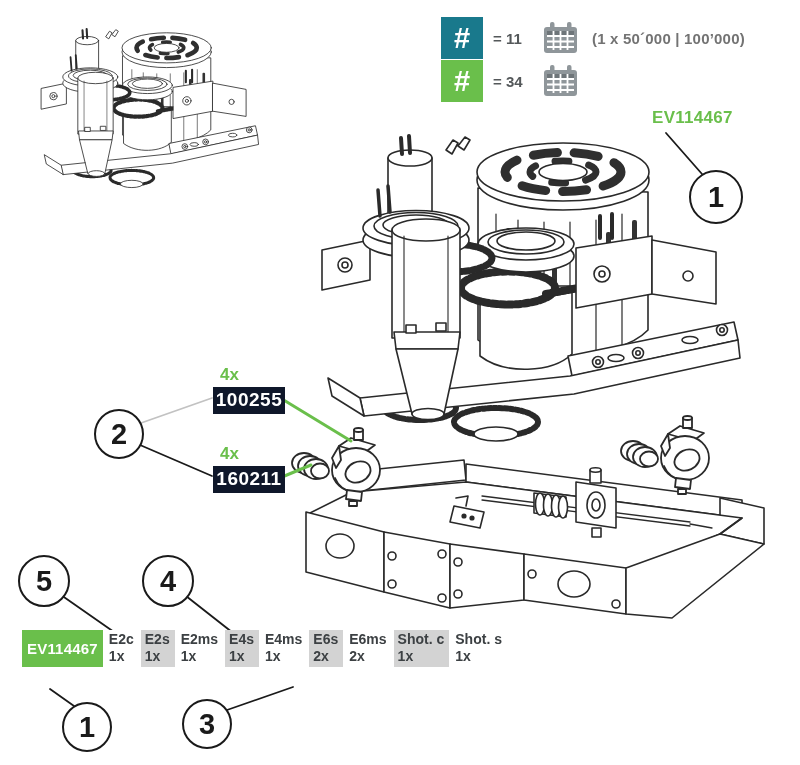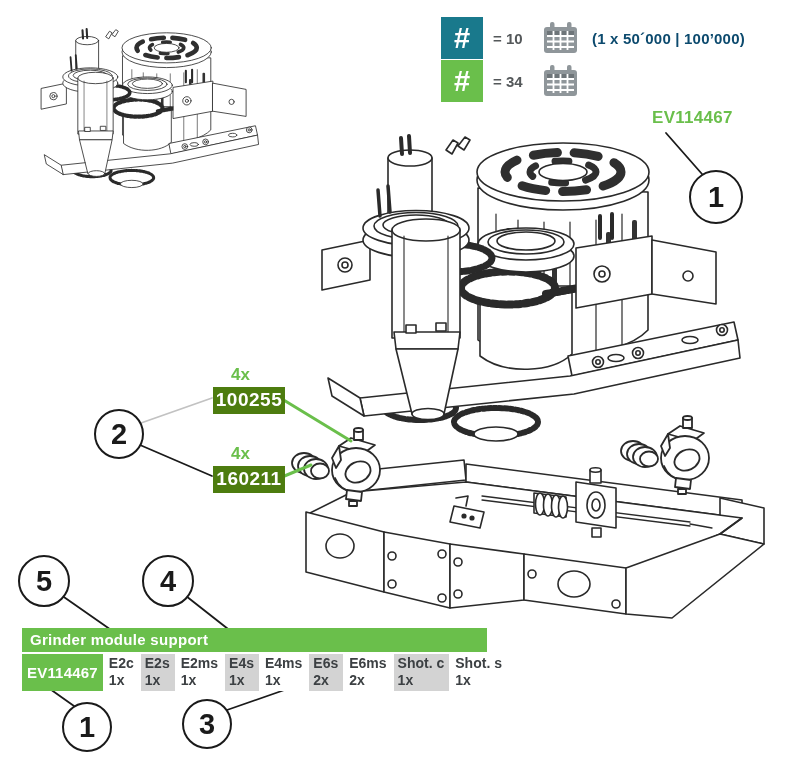--- a/index.html
+++ b/index.html
@@ -8,29 +8,29 @@
   svg{display:block;}
   .abs{position:absolute;}
   
   .legend-row{position:absolute;left:441px;display:flex;align-items:center;height:42px;}
   .hash-sq{width:42px;height:42px;display:flex;align-items:center;justify-content:center;
            color:#fff;font-size:29px;font-weight:bold;}
   .hash-sq.teal{background:#19798c;}
   .hash-sq.green{background:#6abf4b;}
   .eq-txt{margin-left:10px;width:44px;font-size:15px;font-weight:bold;color:#54585a;}
   .cal{margin-left:6px;}
-  .cyc-txt{margin-left:13px;font-size:15px;font-weight:bold;color:#0c4a6e;letter-spacing:.2px;}
+  .cyc-txt{margin-left:13px;font-size:15px;font-weight:bold;color:#737373;letter-spacing:.2px;}
   
   .callout{position:absolute;background:#fff;border:2.5px solid #1a1a1a;border-radius:50%;
            display:flex;align-items:center;justify-content:center;
            font-size:29px;font-weight:bold;color:#1a1a1a;box-sizing:border-box;}
   
   .part-group{position:absolute;width:72px;}
-  .part-qty{display:block;margin-left:18px;font-size:17px;font-weight:bold;color:#6abf4b;}
-  .part-box{margin-top:2px;background:#4d7c0f;color:#fff;font-size:19px;font-weight:bold;
+  .part-qty{display:block;margin-left:7px;font-size:17px;font-weight:bold;color:#6abf4b;}
+  .part-box{margin-top:2px;background:#0f172a;color:#fff;font-size:19px;font-weight:bold;
             text-align:center;padding:2px 0 3px 0;letter-spacing:.5px;}
   
   .ev-label{position:absolute;left:652px;top:108px;font-size:17px;font-weight:bold;color:#6abf4b;
             letter-spacing:.3px;}
   
   .gm-table{position:absolute;left:22px;top:628px;width:465px;font-weight:bold;color:#3c4043;}
   .gm-head{background:#6abf4b;color:#fff;font-size:15px;font-weight:bold;
            padding:3px 8px 4px 8px;letter-spacing:.3px;}
   .gm-row{display:flex;margin-top:2px;gap:2px;}
   .gm-key{background:#6abf4b;color:#fff;font-size:15px;display:flex;align-items:center;
@@ -214,21 +214,21 @@
       <path d="M186,596 L256,651" stroke="#1a1a1a" stroke-width="1.8"></path>
       <path d="M50,689 L74,706" stroke="#1a1a1a" stroke-width="1.8"></path>
       <path d="M293,687 L227,710" stroke="#1a1a1a" stroke-width="1.8"></path>
     </g>
   </svg>
 
   <div class="legend-row" style="top:17px">
     <div class="hash-sq teal">
       <span>#</span>
     </div>
-    <span class="eq-txt">= 10</span>
+    <span class="eq-txt">= 11</span>
     <svg class="cal" width="36" height="32" viewBox="0 0 36 32">
       <rect x="1" y="5" width="33" height="26" rx="3" fill="#8f969a"></rect>
       <rect x="7" y="0" width="4.5" height="8" rx="2" fill="#8f969a"></rect>
       <rect x="24" y="0" width="4.5" height="8" rx="2" fill="#8f969a"></rect>
       <rect x="4" y="9" width="27" height="4" fill="#6e7579"></rect>
       <g stroke="#fff" stroke-width="1.8">
         <path d="M4,14 h27 M4,19.5 h27 M4,25 h27 M10.5,9 v19 M17.5,9 v19 M24.5,9 v19"></path>
       </g>
     </svg>
     <span class="cyc-txt">(1 x 50´000 | 100’000)</span>
@@ -262,21 +262,20 @@
   <div class="part-group" style="left:213px;top:365px">
     <span class="part-qty">4x</span>
     <div class="part-box">100255</div>
   </div>
   <div class="part-group" style="left:213px;top:444px">
     <span class="part-qty">4x</span>
     <div class="part-box">160211</div>
   </div>
 
   <div class="gm-table">
-    <div class="gm-head">Grinder module support</div>
     <div class="gm-row">
       <div class="gm-key">EV114467</div>
       <div class="gm-cell">
         <div class="m">E2c</div>
         <div class="q">1x</div>
       </div>
       <div class="gm-cell">
         <div class="m">E2s</div>
         <div class="q">1x</div>
       </div>

